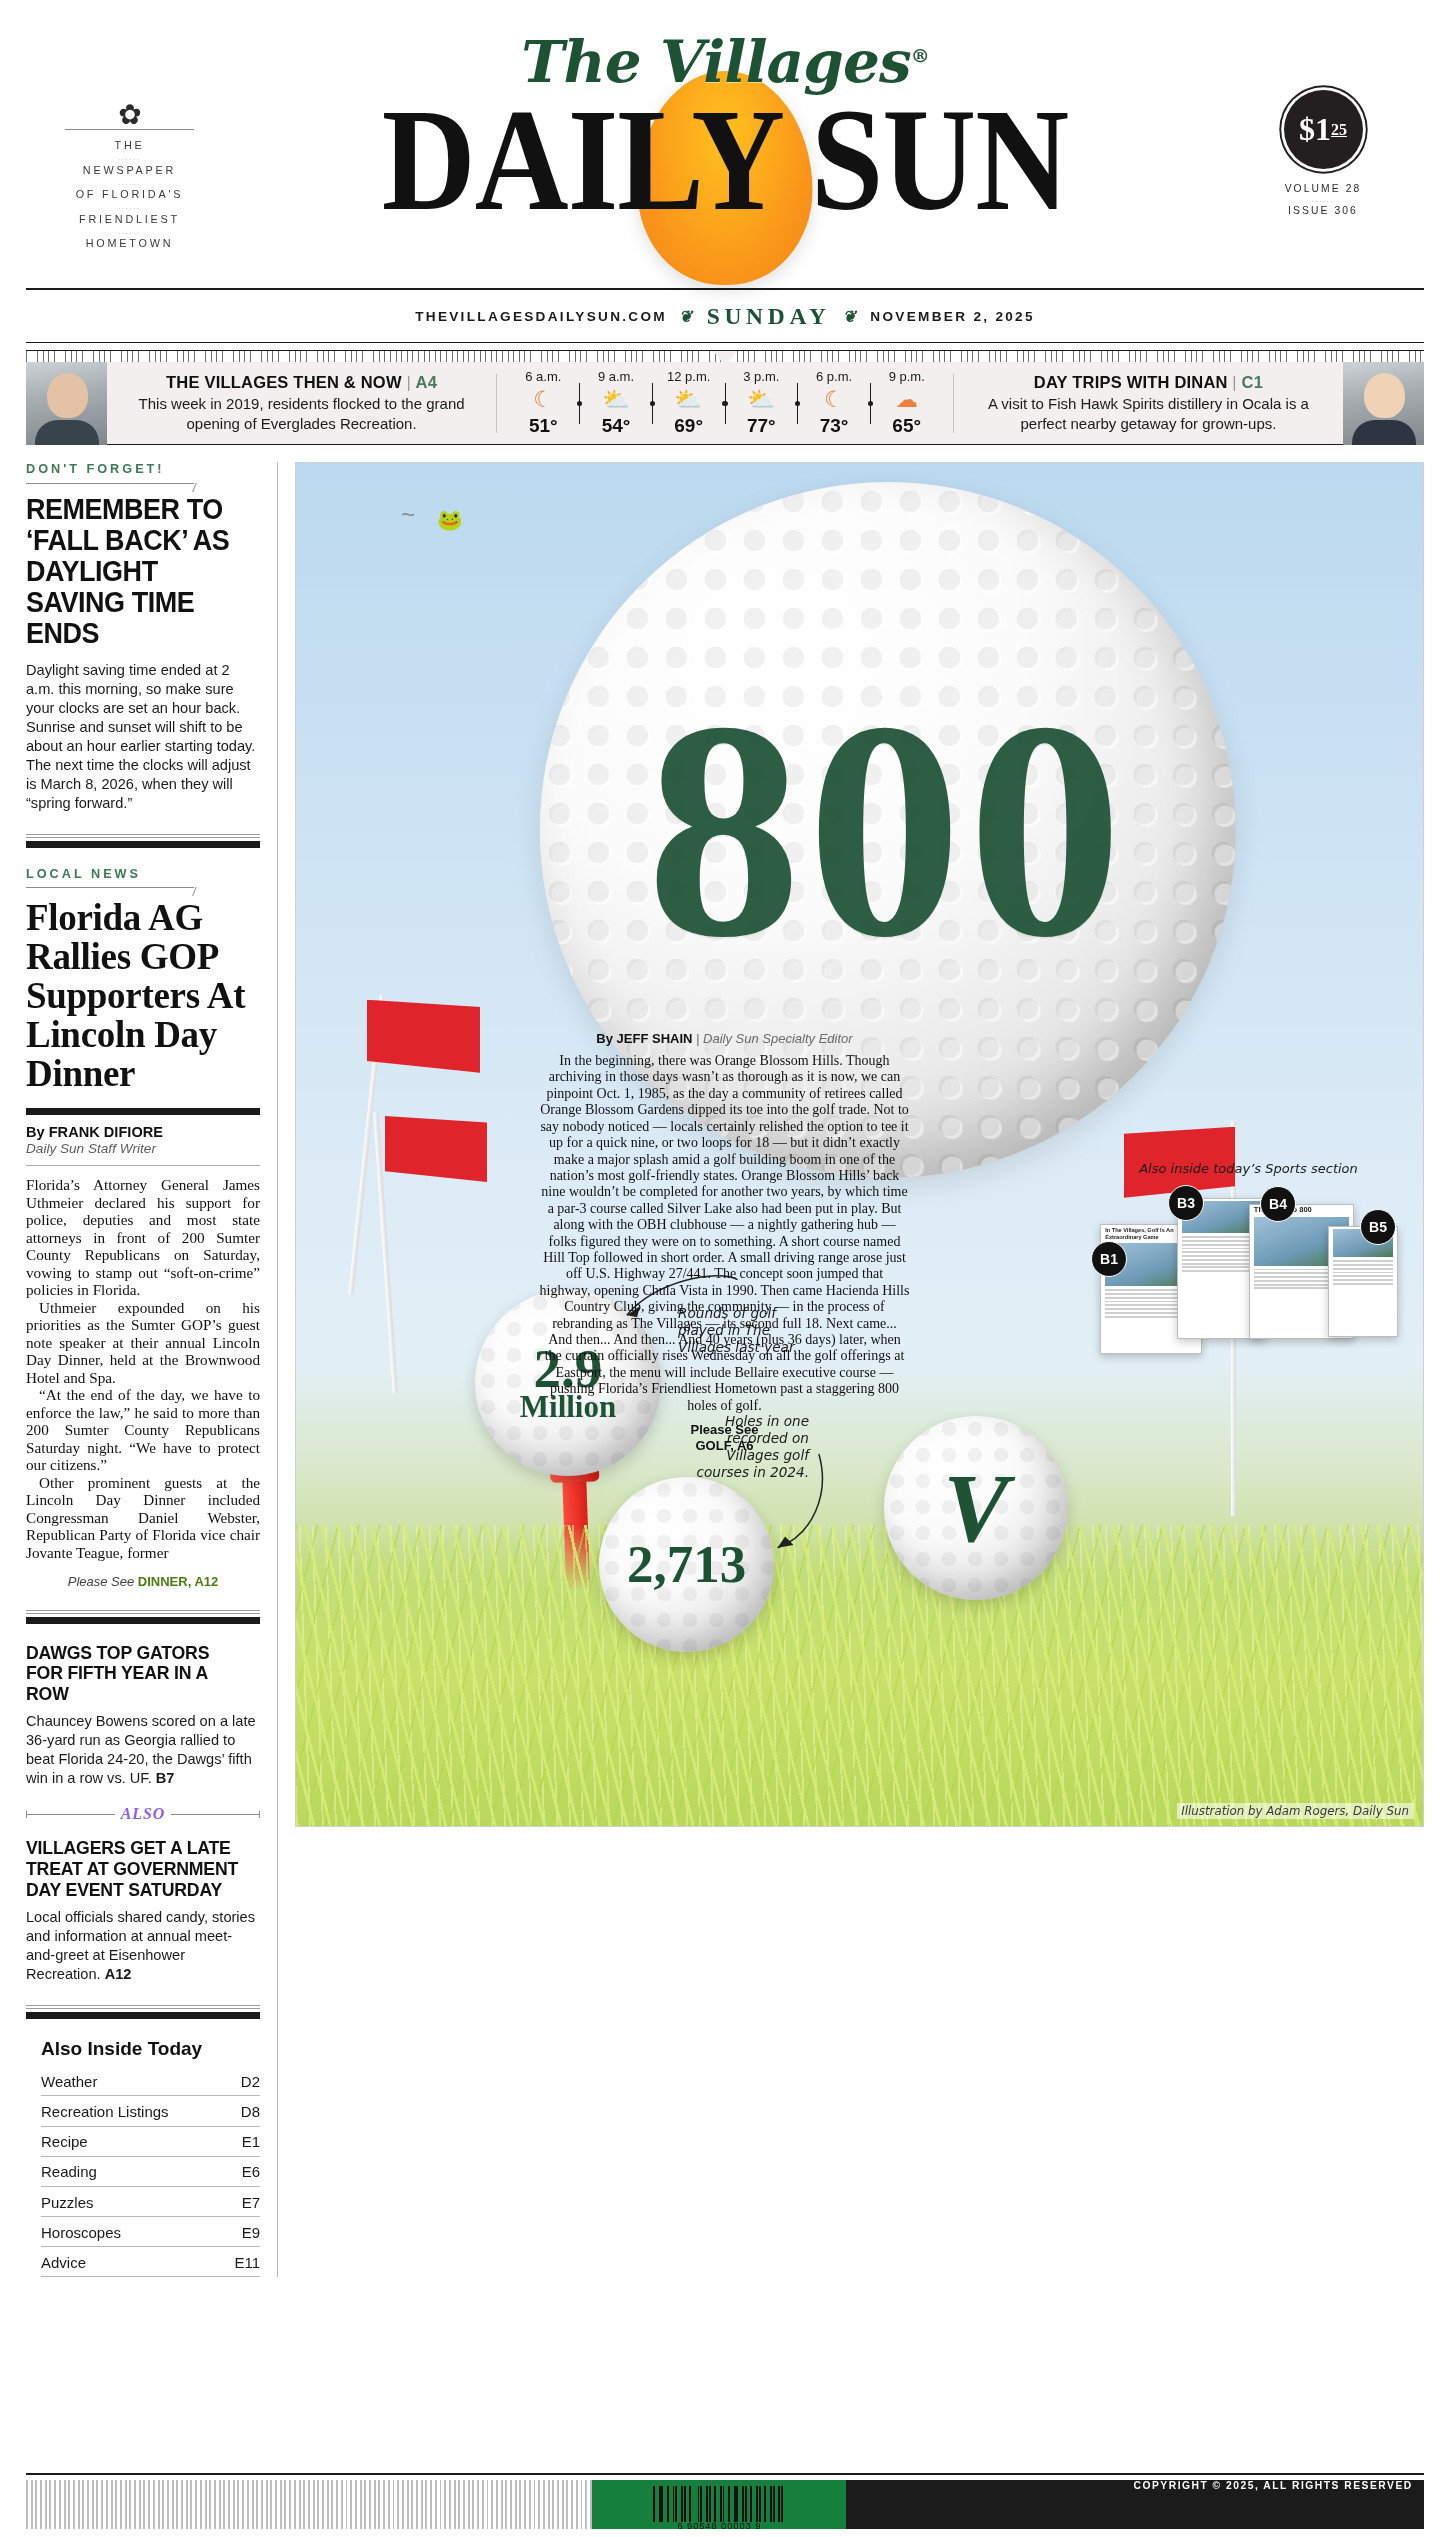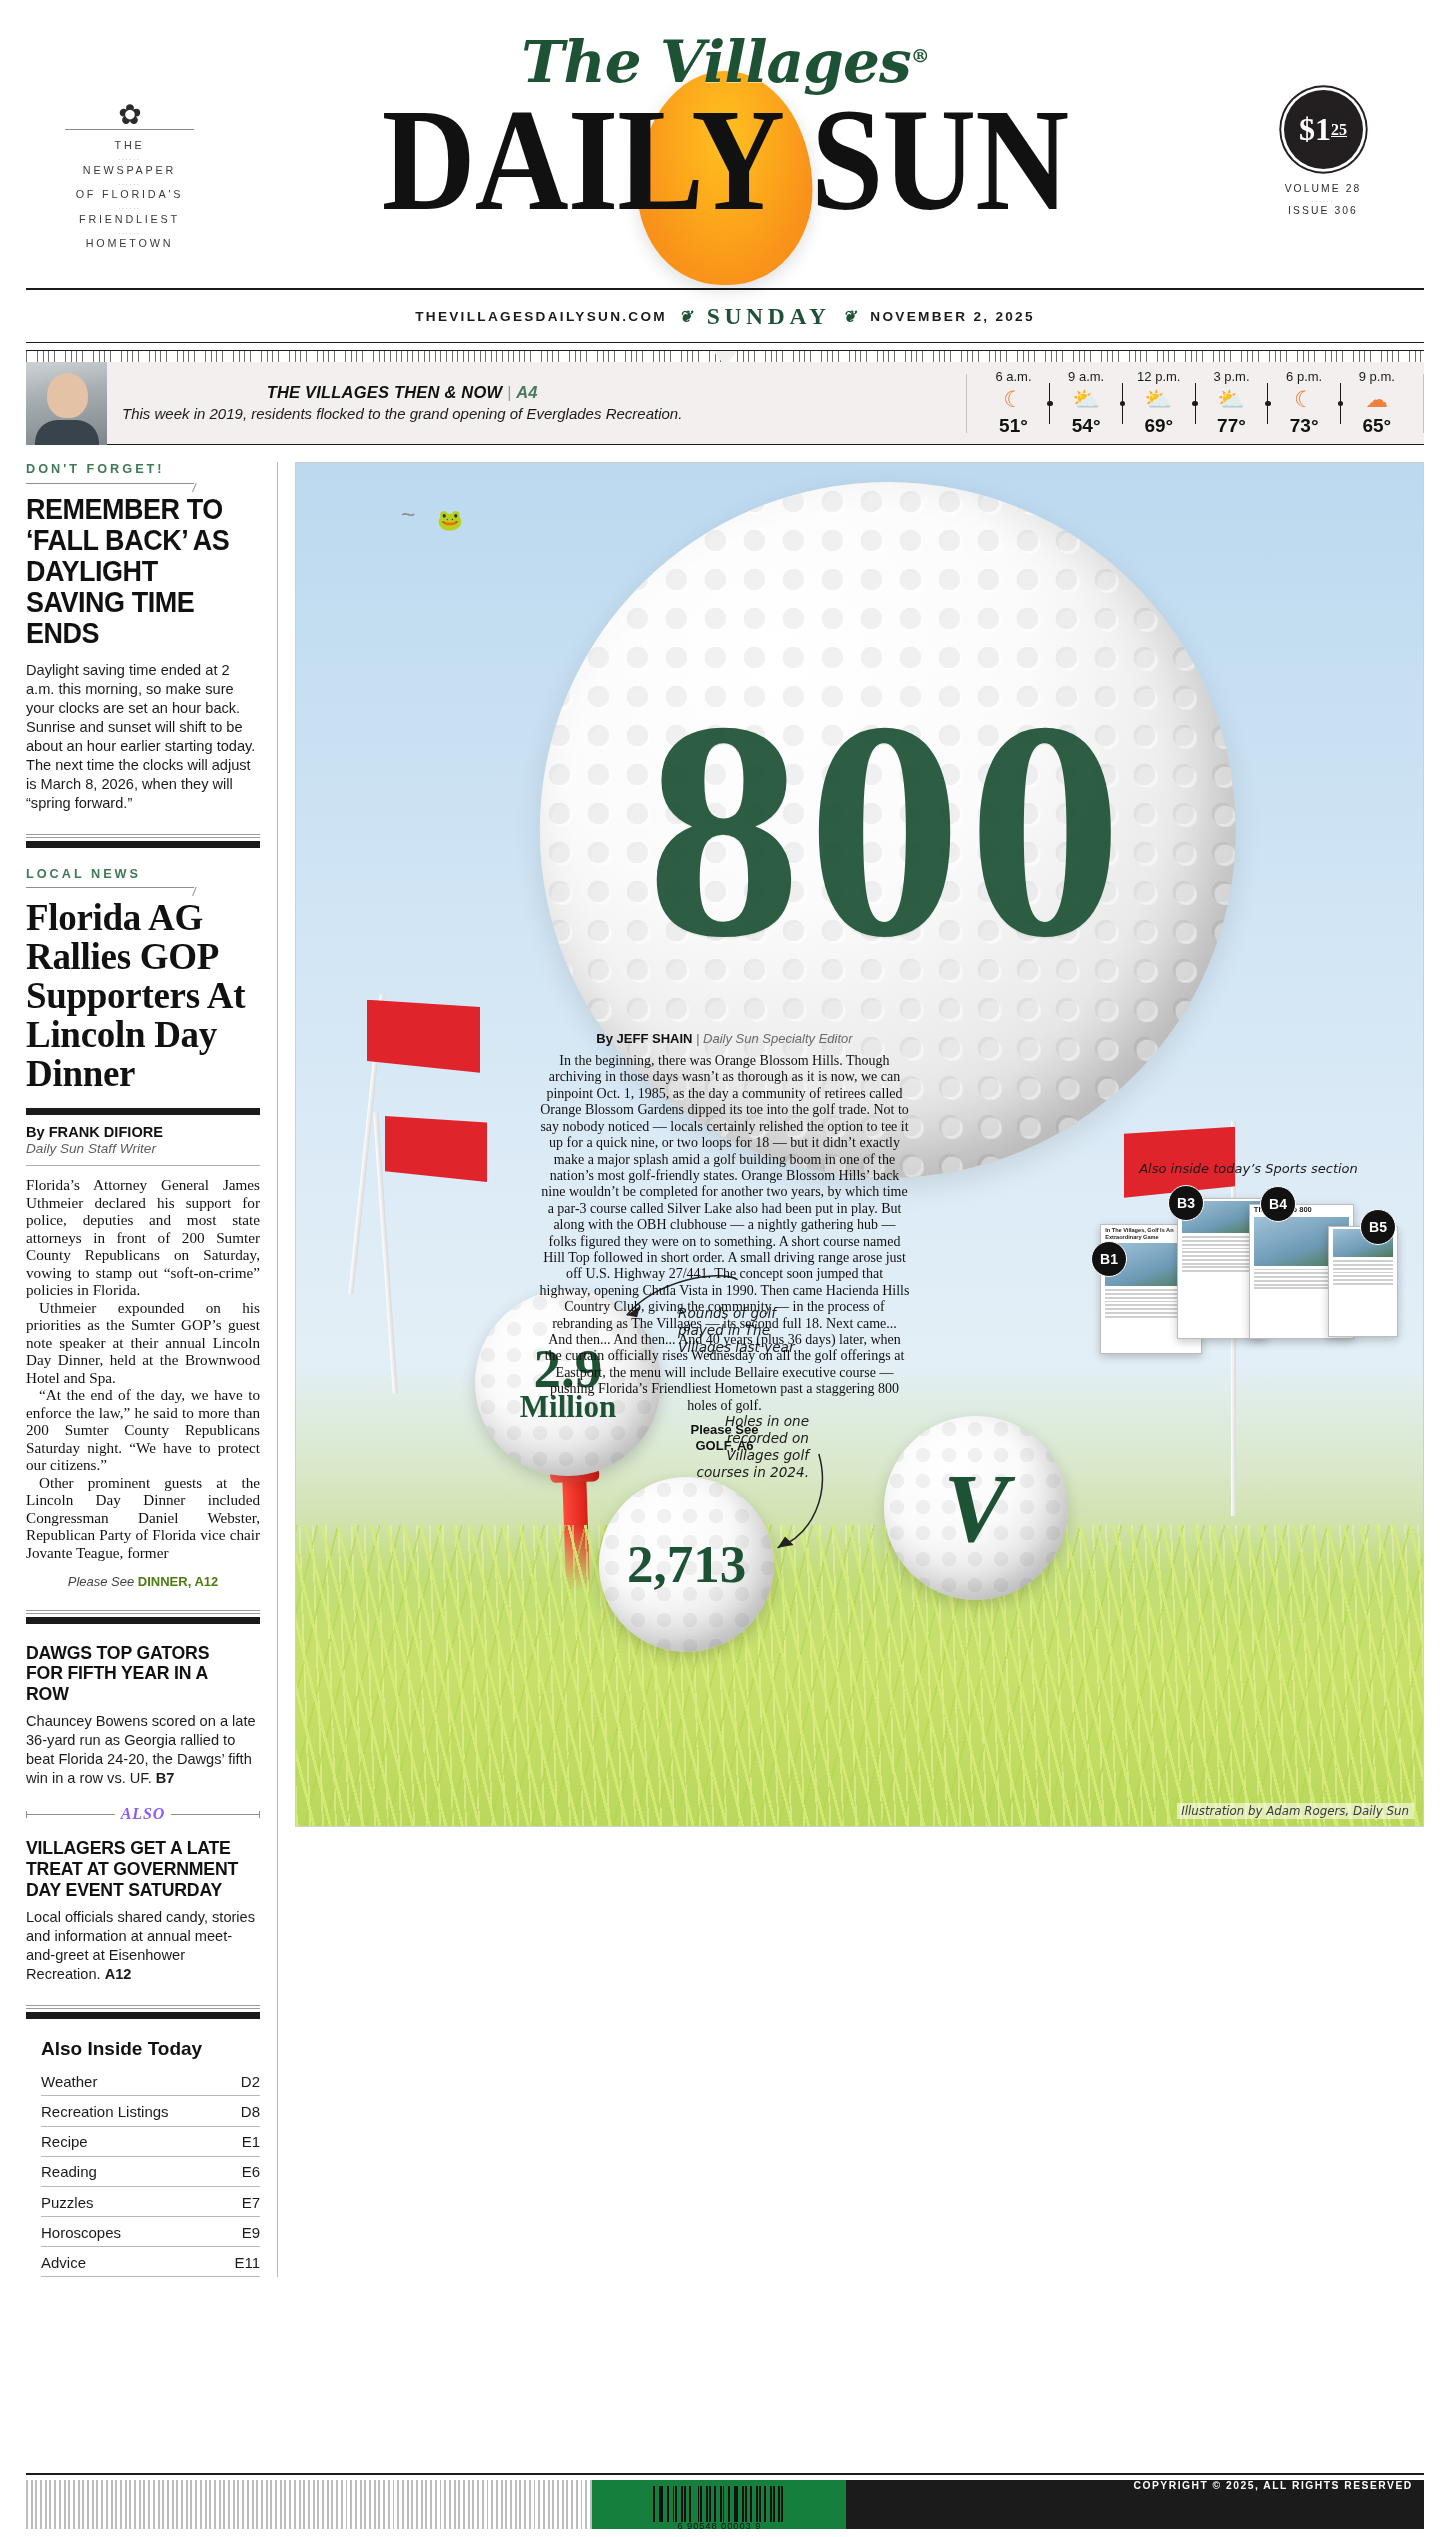--- a/index.html
+++ b/index.html
@@ -93,21 +93,21 @@
     width: 81px; height: 83px; flex:none;
     background: linear-gradient(170deg,#cdd3d6 0%, #a7aeb2 40%, #7e868b 100%);
     position: relative; overflow:hidden;
   }
   .mug::before{ content:""; position:absolute; left:20.7px; top:11.3px; width:41px;height:45px;
     border-radius:50% 50% 45% 45%; background:#e3c2a6;}
   .mug::after{ content:""; position:absolute; left:9.4px; bottom:0; width:64px;height:24.4px;
     border-radius:22.6px 22.6px 0 0; background:#39434b;}
   .mug.b::before{ background:#f0d3b6;}
   .mug.b::after{ background:#2d3640;}
-  .promo-txt { padding: 0 15px; text-align:center;font-style:italic; }
+  .promo-txt { padding: 0 15px; text-align:center; }
   .promo-txt.l { text-align: center; }
   .promo-head { font-size: 16.5px; font-weight: bold; letter-spacing: 0.2px; color:#111; }
   .promo-head .pg { color:#4a7a5e; }
   .promo-head .bar { color:#9a9a9a; font-weight: normal; padding: 0 4.7px;}
   .promo-sub { font-size: 15px; line-height: 20px; color:#1b1b1b; margin-top:2px; }
   .vdiv { width:0.9px; background:#c7c2c0; margin: 11.3px 0;}
 
   .weather { display:flex; align-items:center; gap: 0; padding: 0 11.3px; flex:none;}
   .wcell { width: 70px; text-align:center; }
   .wtime { font-size: 13px; color:#1b1b1b; }
@@ -390,20 +390,29 @@
         <div class="wsep"></div>
         <div class="wcell">
           <div class="wtime">9 p.m.</div>
           <div class="wicon">☁</div>
           <div class="wtemp">65°</div>
         </div>
       </div>
 
       <div class="vdiv"></div>
 
+      <div class="promo right">
+        <div class="promo-txt">
+          <div class="promo-head">
+            <span>DAY TRIPS WITH DINAN</span><span class="bar">|</span><span class="pg">C1</span>
+          </div>
+          <div class="promo-sub">A visit to Fish Hawk Spirits distillery in Ocala is a perfect nearby getaway for grown-ups.</div>
+        </div>
+        <div class="mug b"></div>
+      </div>
     </div>
   </div>
 
   <div class="content">
 
     <div class="leftcol">
 
       <div>
         <div class="kicker">DON'T FORGET!</div>
         <div class="kicker-rule"></div>

